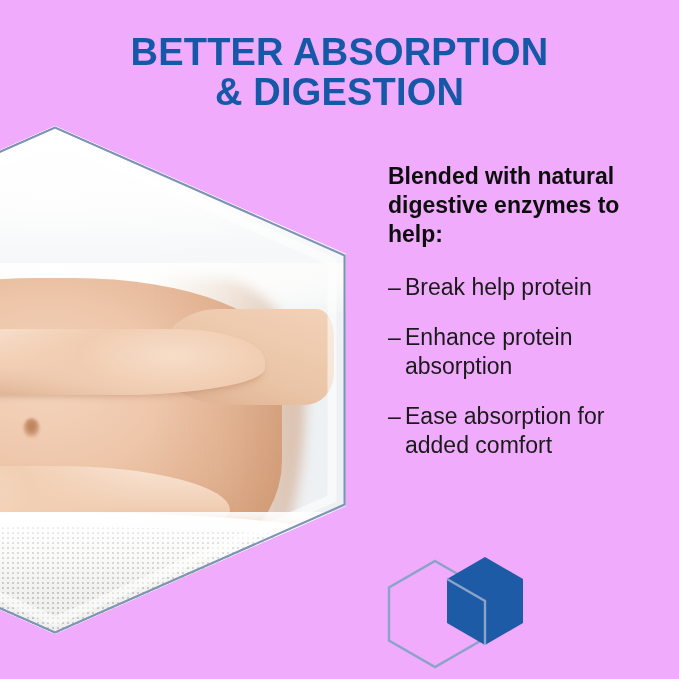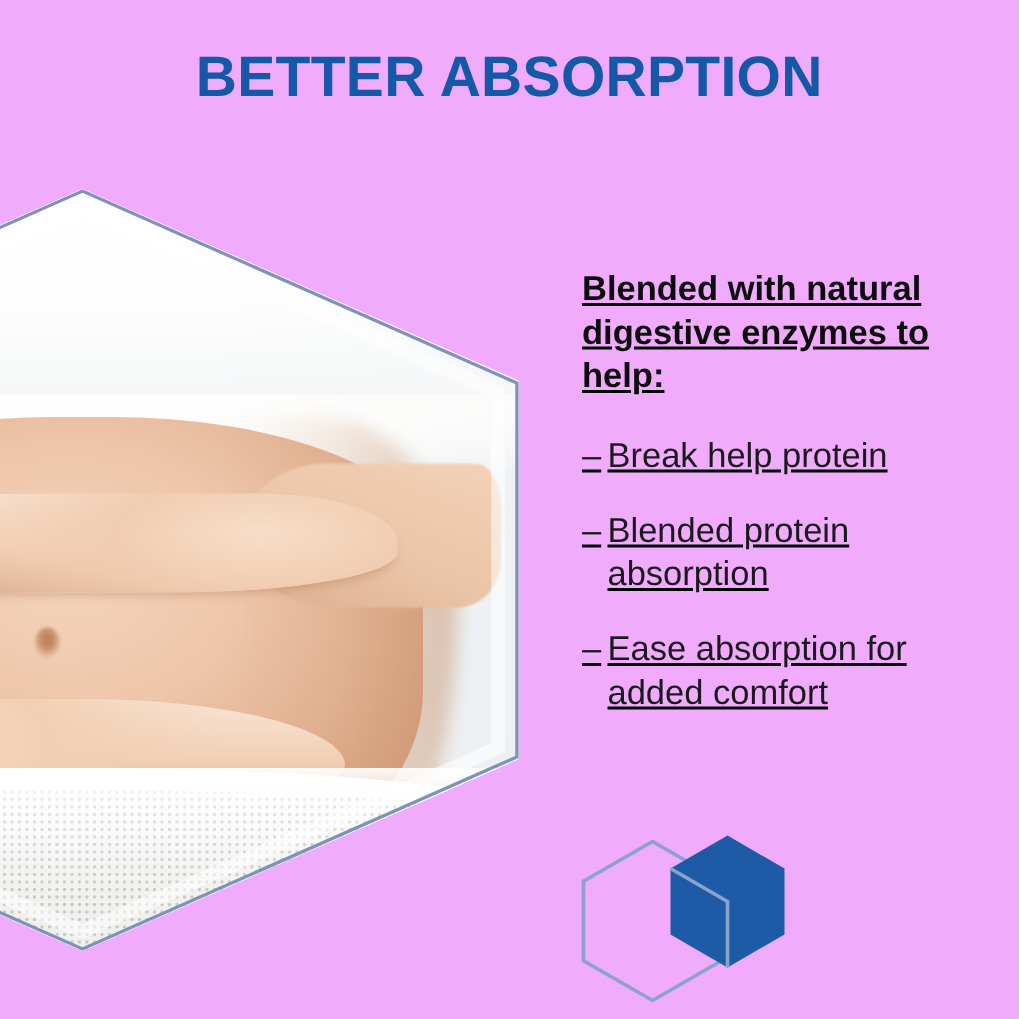--- a/index.html
+++ b/index.html
@@ -178,23 +178,22 @@
   .photo-vignette {
     position: absolute; inset: 0;
     background:
       radial-gradient(120% 100% at 50% 45%, rgba(255,255,255,0) 52%, rgba(236,241,249,0.55) 86%, rgba(231,237,250,0.9) 100%);
   }
 
   
   .copy {
     position: absolute;
     left: 388px;
-    top: 178px;
+    top: 162px;
     width: 272px;
-    text-decoration: underline;
   }
   .subhead {
     color: #0d0d0d;
     font-weight: bold;
     font-size: 23px;
     line-height: 1.26;
     margin: 0 0 24px 0;
   }
   .bullets { margin: 0; }
   .bullet {
@@ -249,33 +248,34 @@
 
   <div class="hex-photo-border">
     <svg width="582" height="508" viewBox="0 0 582 508">
       <polygon points="291,1.4 580.6,129.4 580.6,378.6 291,506.6 1.4,378.6 1.4,129.4" fill="none" stroke="#7f93b6" stroke-width="2.2"></polygon>
       <polygon points="291,13 568,135.5 568,372.5 291,495 14,372.5 14,135.5" fill="none" stroke="#ffffff" stroke-width="9" opacity="0.55"></polygon>
     </svg>
   </div>
 
   <div class="title-block">
     <span class="title-line">BETTER ABSORPTION</span>
+    <span class="title-line">&amp; DIGESTION</span>
   </div>
 
   <div class="copy">
     <p class="subhead">Blended with natural digestive enzymes to help:</p>
 
     <div class="bullets">
       <div class="bullet">
         <span class="bullet-dash">–</span>
         <span class="bullet-text">Break help protein</span>
       </div>
       <div class="bullet">
         <span class="bullet-dash">–</span>
-        <span class="bullet-text">Blended protein absorption</span>
+        <span class="bullet-text">Enhance protein absorption</span>
       </div>
       <div class="bullet">
         <span class="bullet-dash">–</span>
         <span class="bullet-text">Ease absorption for added comfort</span>
       </div>
     </div>
   </div>
 
   <div class="deco-hexes">
     <svg width="160" height="132" viewBox="0 0 160 132">

